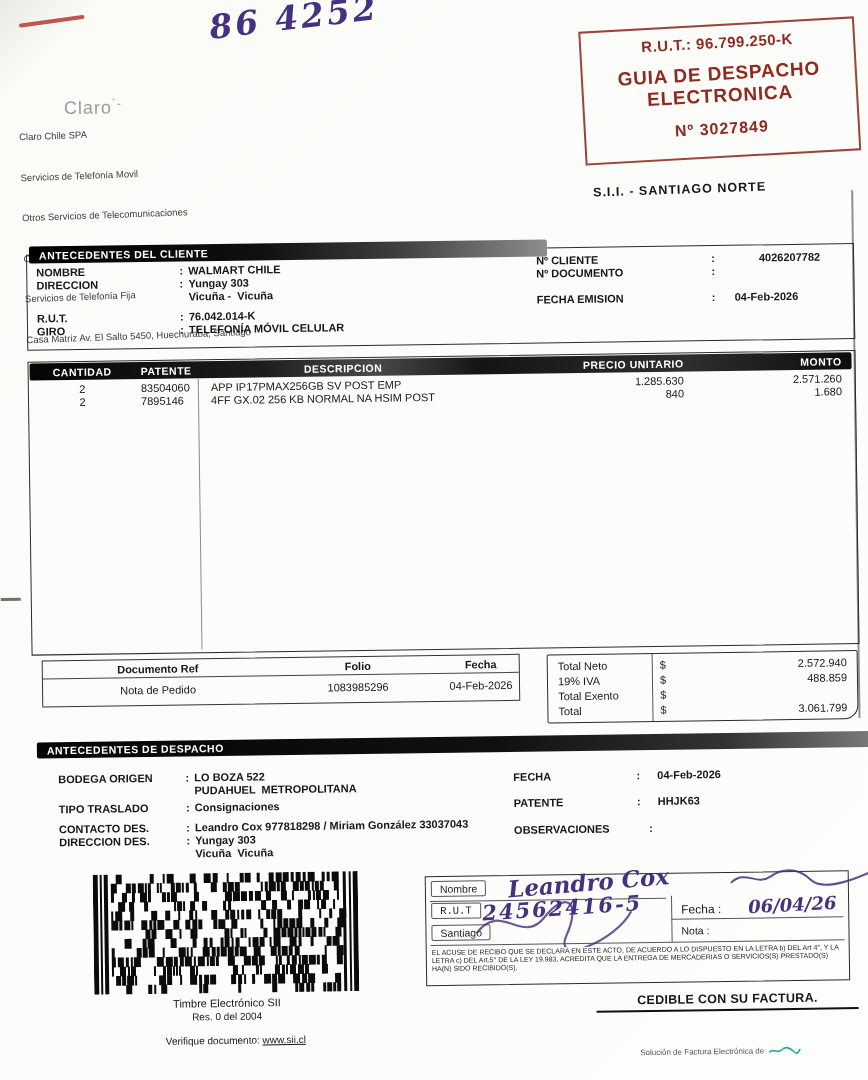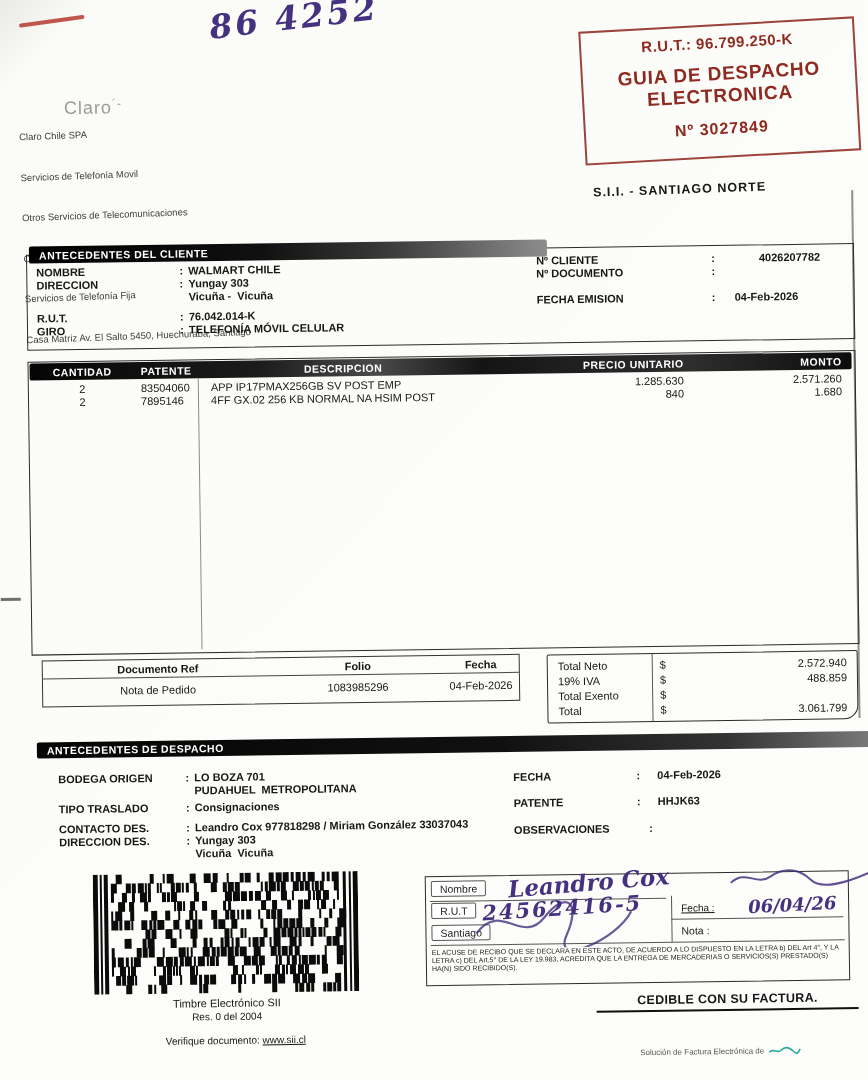--- a/index.html
+++ b/index.html
@@ -183,21 +183,21 @@
     </div>
   </div>
 
   <div class="abs bar bar-desp" style="left:34px;top:737px;width:822px;height:16px;">
     <span>ANTECEDENTES DE DESPACHO</span>
   </div>
 
   <div class="r" style="left:55px;top:768px;">
     <span class="lab lw3">BODEGA ORIGEN</span>
     <span class="colon">:</span>
-    <span class="val">LO BOZA 701</span>
+    <span class="val">LO BOZA 522</span>
   </div>
   <div class="r" style="left:191px;top:781px;">
     <span class="val">PUDAHUEL  METROPOLITANA</span>
   </div>
   <div class="r" style="left:55px;top:798px;">
     <span class="lab lw3">TIPO TRASLADO</span>
     <span class="colon">:</span>
     <span class="val">Consignaciones</span>
   </div>
   <div class="r" style="left:55px;top:818px;">
@@ -534,29 +534,29 @@
   <div class="abs" style="left:88px;top:994px;width:265px;text-align:center;">
     <div style="font-size:11px;">Timbre Electrónico SII</div>
     <div style="font-size:10px;margin-top:2px;">Res. 0 del 2004</div>
     <div style="font-size:10px;margin-top:2px;white-space:pre;">
       <span>Verifique documento: </span><span style="text-decoration:underline;">www.sii.cl</span>
     </div>
   </div>
 
   <div class="abs" style="left:420px;top:876px;width:424px;height:110px;border:1.6px solid #2b2b2b;box-sizing:border-box;">
     <span class="cell-lab" style="left:5px;top:4px;">Nombre</span>
-    <span class="cell-lab" style="left:5px;top:26px;">R.U.T</span>
+    <span class="cell-lab" style="left:5px;top:26px;font-family:Liberation Mono, monospace;">R.U.T</span>
     <span class="cell-lab" style="left:5px;top:48px;">Santiago</span>
 
     <div class="hline" style="left:4px;top:24px;width:236px;"></div>
     <div class="vline" style="left:245px;top:22px;height:46px;"></div>
     <div class="hline" style="left:245px;top:45px;width:172px;"></div>
     <div class="hline" style="left:4px;top:68px;width:414px;"></div>
 
-    <span style="position:absolute;left:255px;top:29px;font-size:10px;white-space:pre;text-decoration:underline;">Fecha :</span>
+    <span style="position:absolute;left:255px;top:29px;font-size:12px;white-space:pre;">Fecha :</span>
     <span style="position:absolute;left:255px;top:51px;font-size:10.5px;white-space:pre;">Nota :</span>
 
     <span class="hand" style="position:absolute;left:82px;top:-6px;font-size:23px;transform:rotate(-4deg);white-space:pre;">Leandro Cox</span>
     <span class="hand" style="position:absolute;left:56px;top:20px;font-size:21px;transform:rotate(-3deg);letter-spacing:2px;white-space:pre;">24562416-5</span>
     <span class="hand" style="position:absolute;left:322px;top:22px;font-size:18px;transform:rotate(-2deg);white-space:pre;">06/04/26</span>
 
     <svg width="150" height="20" viewBox="0 0 150 20" style="position:absolute;left:300px;top:-4px;">
       <path d="M5 14 C 20 0, 30 18, 45 8 S 75 2, 85 12 S 120 16, 145 5" fill="none" stroke="#44317f" stroke-width="2" opacity=".85"></path>
     </svg>
     <svg width="170" height="50" viewBox="0 0 170 50" style="position:absolute;left:40px;top:22px;">

